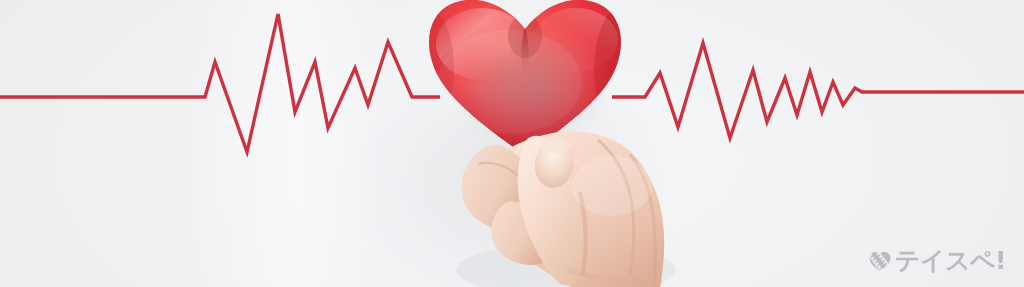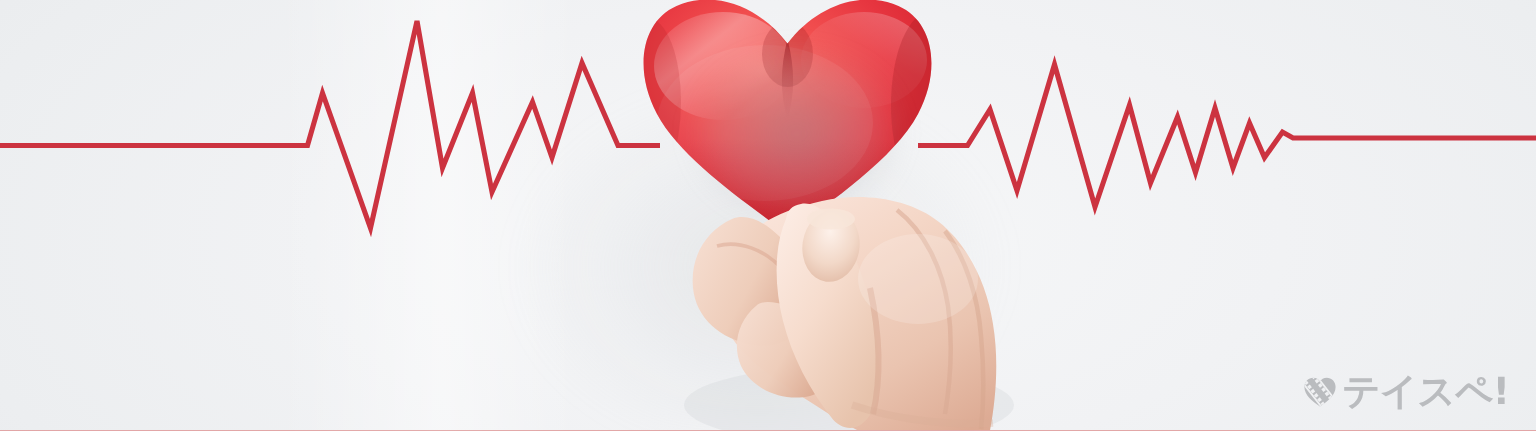--- a/index.html
+++ b/index.html
@@ -102,21 +102,21 @@
     line-height: 1;
     font-weight: bold;
     color: #b8babd;
     letter-spacing: -0.5px;
     white-space: nowrap;
   }
 </style>
 </head>
 <body>
 
-<div id="banner" style="background: #b91c1c;">
+<div id="banner" style="background: #701a75;">
 
   <div class="bg-base"></div>
   <div class="bg-wall-edge"></div>
   <div class="bg-soft-shadow"></div>
 
   <svg class="ecg" viewBox="0 0 1024 287">
     <path id="ecg-left" stroke="#cc3340" stroke-width="3.4" d="M 0,97 L 205,97 L 215,62 L 247,152 L 278,14 L 295,112 L 315,62 L 328,128 L 355,68 L 368,105 L 388,42 L 412,97 L 440,97"></path>
     <path id="ecg-right" stroke="#cc3340" stroke-width="3.4" d="M 612,97 L 645,97 L 660,73 L 678,127 L 703,43 L 730,138 L 753,70 L 767,122 L 785,78 L 797,115 L 810,72 L 822,112 L 833,82 L 843,105 L 855,88 L 862,92 L 1024,92"></path>
   </svg>
 

